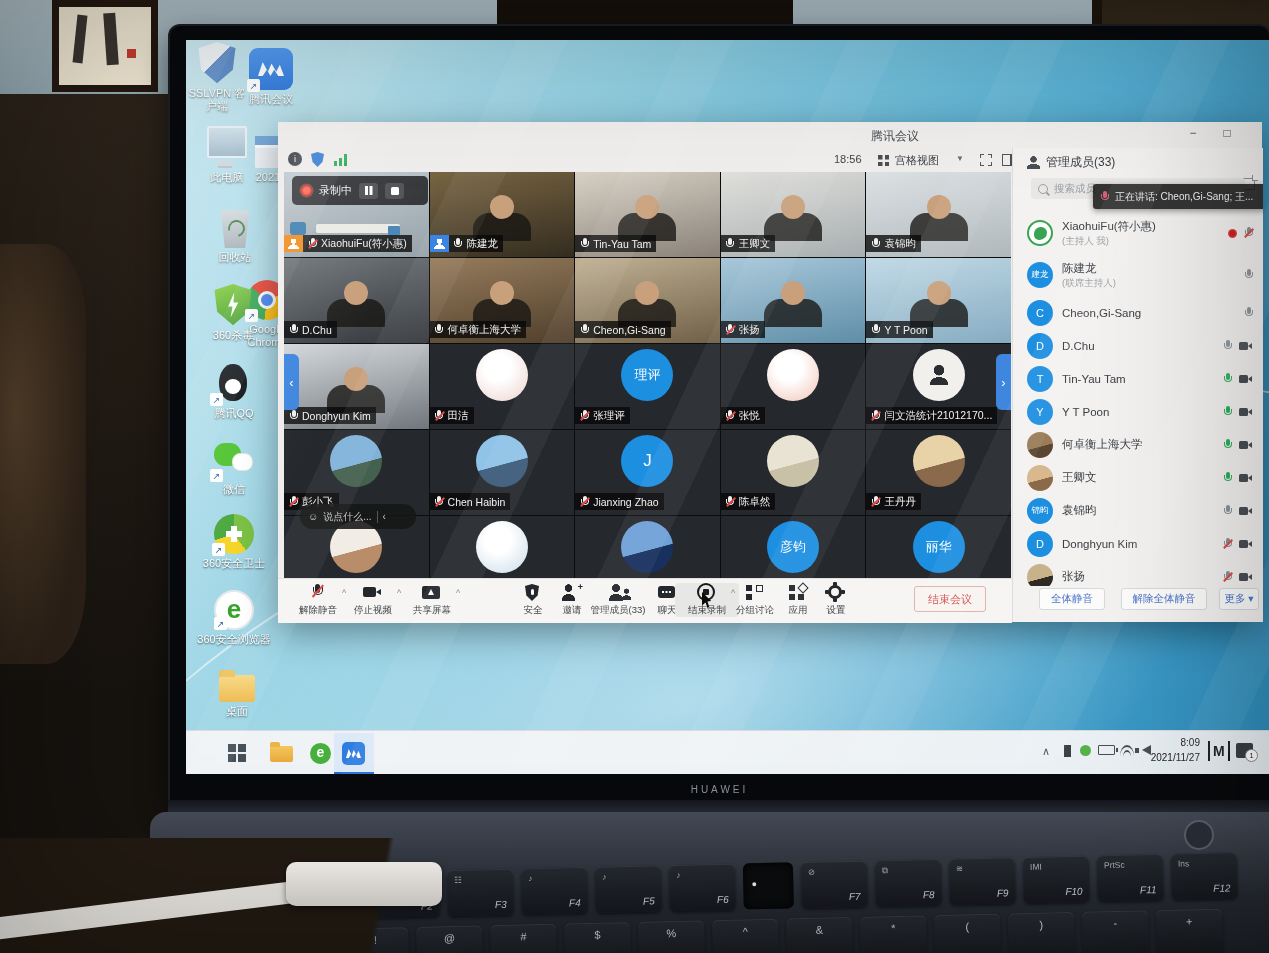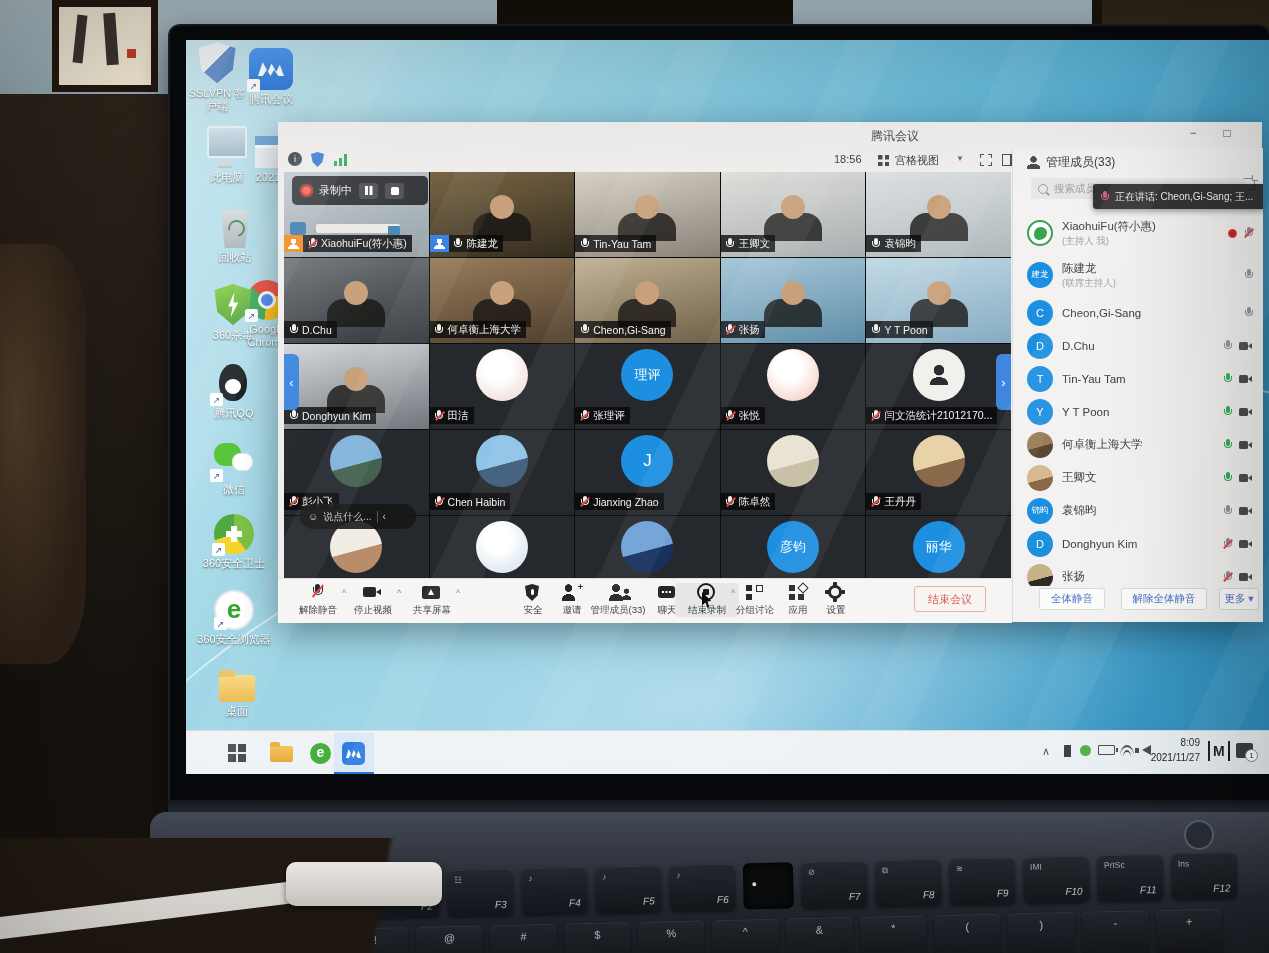--- a/index.html
+++ b/index.html
@@ -766,20 +766,21 @@
             <div>2021/11/27</div>
           </div>
           <div class="ime">M</div>
           <div class="notif">
               <span class="nbadge">1</span>
             </div>
         </div>
       </div>
       <div class="glare"></div>
     </div>
+    <div class="brand">HUAWEI</div>
   </div>
 
   <div class="hinge"></div>
   <div class="deck">
     <div class="pwr"></div>
     <div id="kb">
         <div class="key" style="left: 52px; width: 70px; top: 8px;">
           <div class="kmain">Esc</div>
         </div>
         <div class="key" style="left: 132px; width: 66px; top: 8px;">

